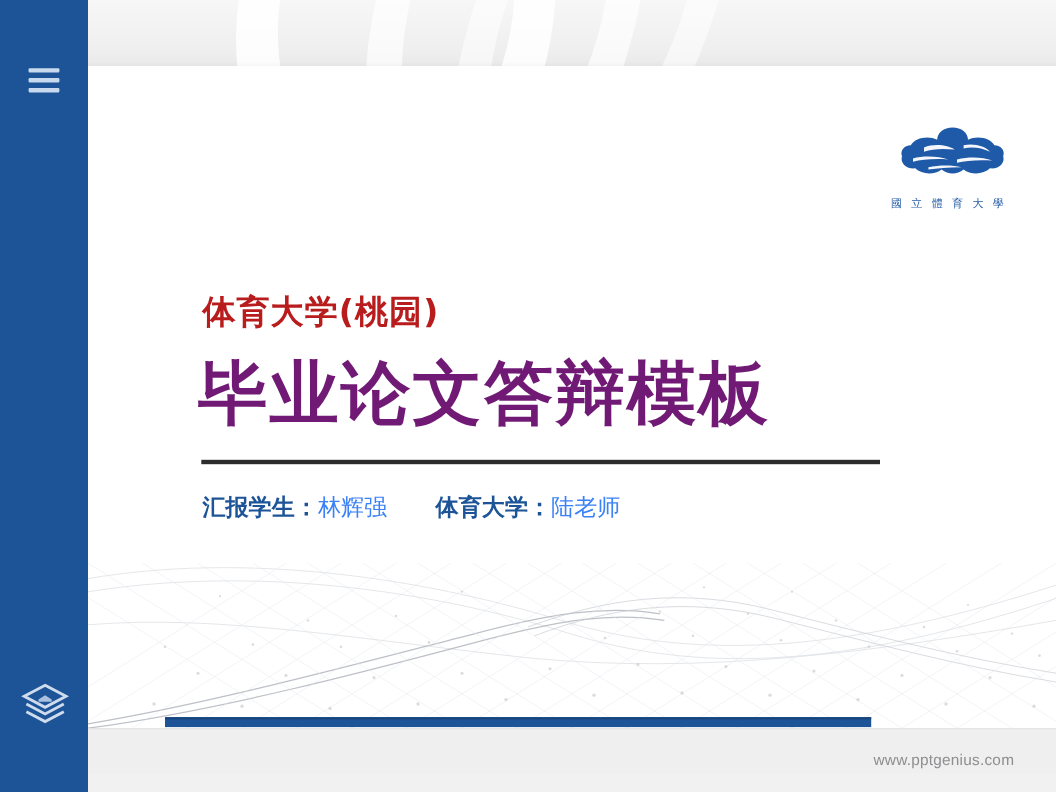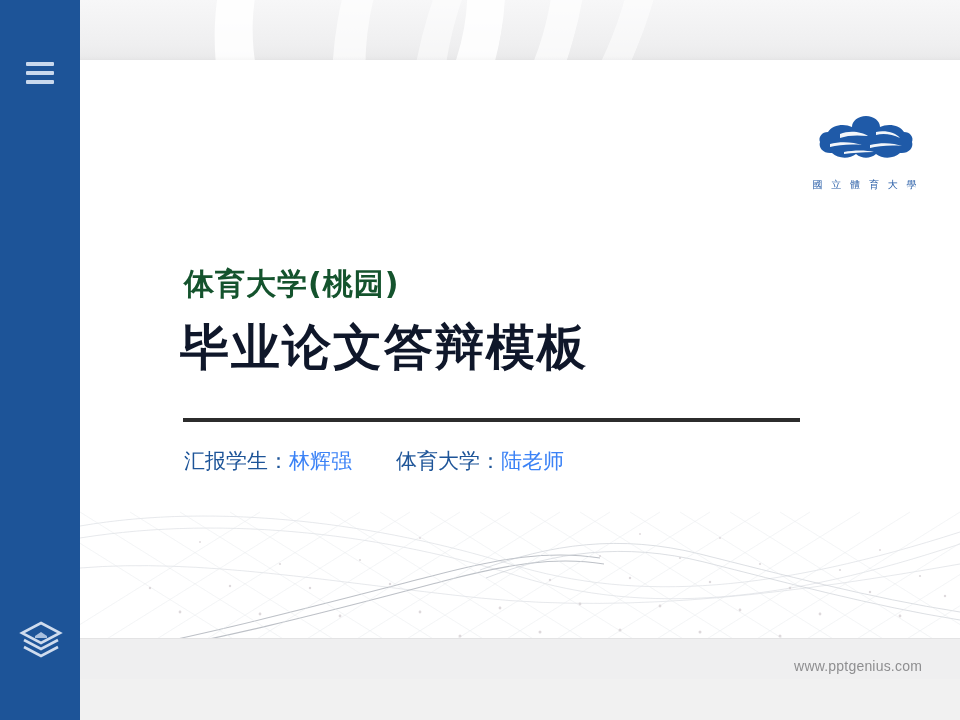--- a/index.html
+++ b/index.html
@@ -57,65 +57,65 @@
   }
 
   
   #slide {
     position:absolute; left:0; top:60px; width:880px; height:602px;
     background:#ffffff; overflow:hidden;
   }
 
   
   #footer {
-    position:absolute; left:0; top:638px; width:880px; height:41px;
+    position:absolute; left:0; top:662px; width:880px; height:41px;
     background:#efeff0;
   }
   #footer .sep {
     position:absolute; left:0; top:0; right:0; height:1px; background:#e3e3e4;
   }
   #site {
     position:absolute; right:38px; top:20px;
     font-size:14px; color:#8e8e90; letter-spacing:.2px;
     font-family:"Liberation Sans",sans-serif;
   }
 
   
   #unilogo {
     position:absolute; right:38px; top:52px; width:112px; height:80px;
   }
   #unilogo .name {
-    position:absolute; left:0; right:0; bottom:0; text-align:center;
+    position:absolute; left:0; right:0; bottom:0; text-align:left;
     font-size:10px; color:#2a5fa8; letter-spacing:3px;
-    font-family:Liberation Sans, sans-serif;
+    font-family:Liberation Serif, serif;
   }
 
   
   #subtitle {
     position:absolute; left:104px; top:204px;
-    font-size:30px; font-weight:bold; color:#14532d;
+    font-size:30px; font-weight:bold; color:#b91c1c;
     letter-spacing:1px;
     font-family:"DejaVu Sans",sans-serif;
   }
   #maintitle {
     position:absolute; left:100px; top:255px;
-    font-size:49px; font-weight:bold; color:#0f172a;
+    font-size:63px; font-weight:bold; color:#701a75;
     letter-spacing:2px; white-space:nowrap;
     font-family:"DejaVu Sans",sans-serif;
   }
   #rule {
     position:absolute; left:103px; top:358px; width:617px; height:4px;
     background:#2c2c2c;
   }
   #people {
     position:absolute; left:104px; top:387px;
     font-size:21px; white-space:nowrap;
     font-family:"DejaVu Sans",sans-serif;
   }
-  #people .lbl { color:#1d5498; font-weight:normal; }
+  #people .lbl { color:#1d5498; font-weight:bold; }
   #people .val { color:#3b82f6; }
   #people .gap { display:inline-block; width:44px; }
 
   
   #mesh {
     position:absolute; left:0; bottom:0; width:880px; height:190px;
     opacity:.85; pointer-events:none;
   }
   
   #bluebar {

